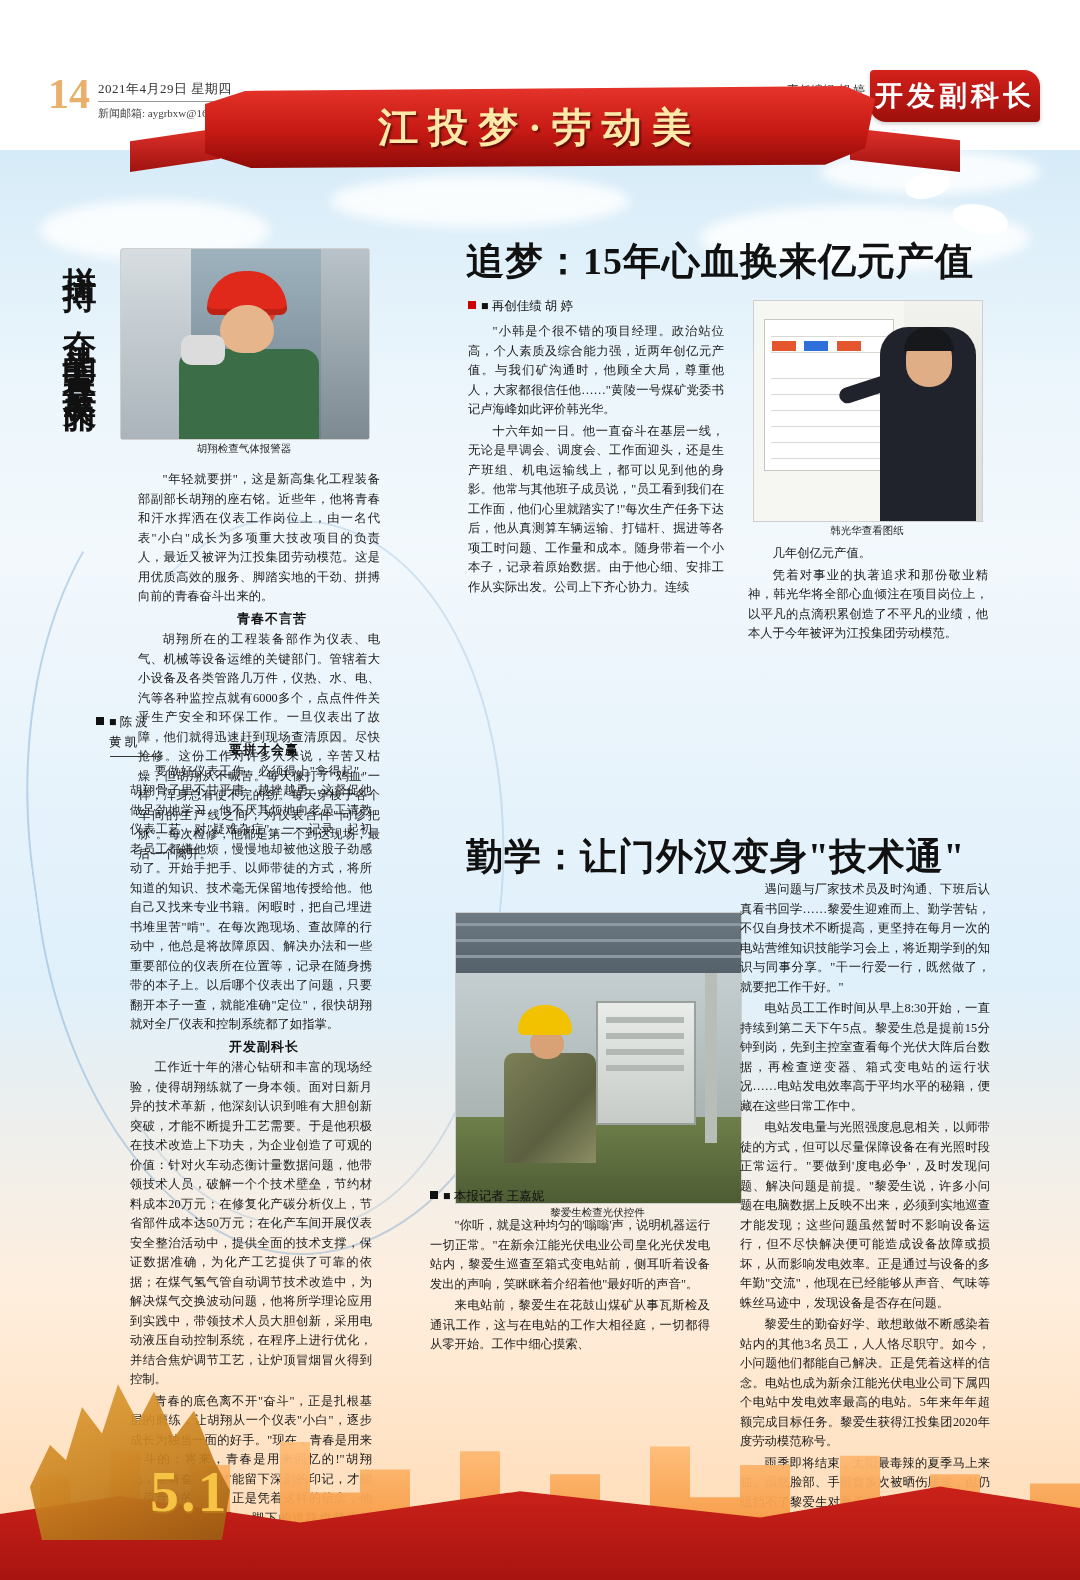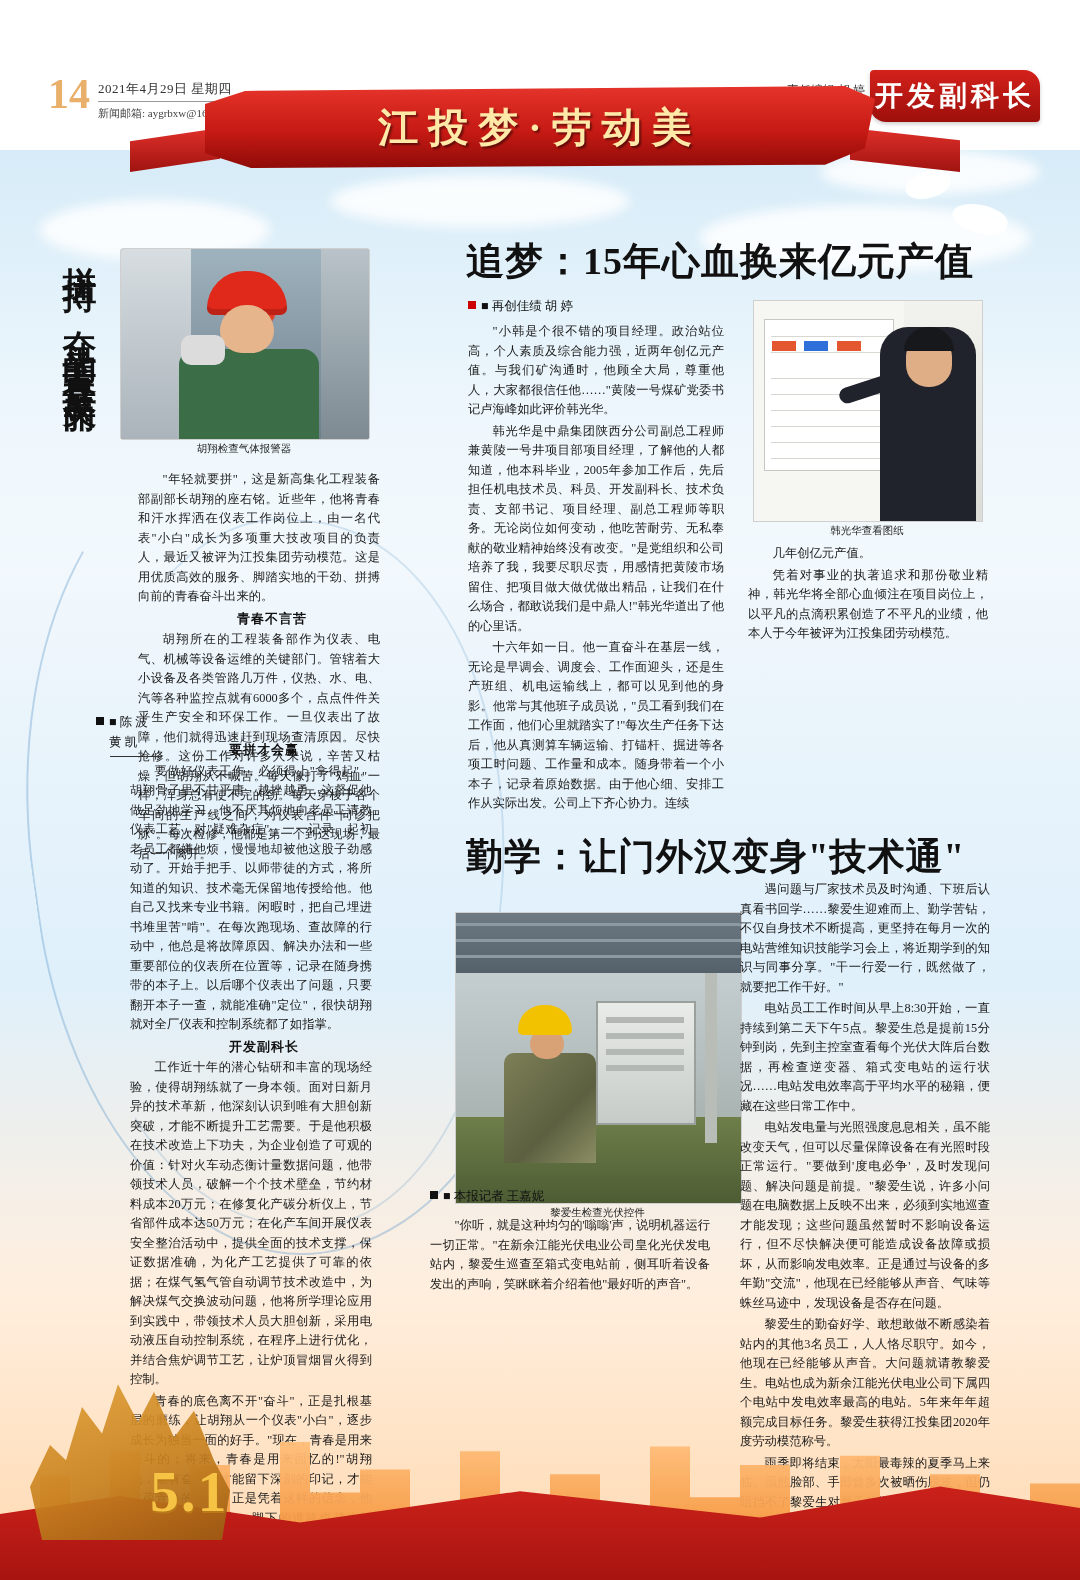--- a/index.html
+++ b/index.html
@@ -242,21 +242,20 @@
     <div class="tabs"></div>
     <div class="man"></div>
     <div class="mface"></div>
     <div class="hair"></div>
     <div class="arm"></div>
   </div>
   <div class="cap" style="left:753px;top:524px;width:228px;">韩光华查看图纸</div>
 
   <div class="col" style="left:468px;top:322px;width:256px;">
     <p>"小韩是个很不错的项目经理。政治站位高，个人素质及综合能力强，近两年创亿元产值。与我们矿沟通时，他顾全大局，尊重他人，大家都很信任他……"黄陵一号煤矿党委书记卢海峰如此评价韩光华。</p>
-    <p>韩光华是中鼎集团陕西分公司副总工程师兼黄陵一号井项目部项目经理，了解他的人都知道，他本科毕业，2005年参加工作后，先后担任机电技术员、科员、开发副科长、技术负责、支部书记、项目经理、副总工程师等职务。无论岗位如何变动，他吃苦耐劳、无私奉献的敬业精神始终没有改变。"是党组织和公司培养了我，我要尽职尽责，用感情把黄陵市场留住、把项目做大做优做出精品，让我们在什么场合，都敢说我们是中鼎人!"韩光华道出了他的心里话。</p>
     <p>十六年如一日。他一直奋斗在基层一线，无论是早调会、调度会、工作面迎头，还是生产班组、机电运输线上，都可以见到他的身影。他常与其他班子成员说，"员工看到我们在工作面，他们心里就踏实了!"每次生产任务下达后，他从真测算车辆运输、打锚杆、掘进等各项工时问题、工作量和成本。随身带着一个小本子，记录着原始数据。由于他心细、安排工作从实际出发。公司上下齐心协力。连续</p>
   </div>
 
   <div class="col" style="left:748px;top:544px;width:240px;">
     <p>几年创亿元产值。</p>
     <p>凭着对事业的执著追求和那份敬业精神，韩光华将全部心血倾注在项目岗位上，以平凡的点滴积累创造了不平凡的业绩，他本人于今年被评为江投集团劳动模范。</p>
   </div>
 
   <div class="h-main" id="h2">勤学：让门外汉变身"技术通"</div>
 
@@ -279,27 +278,28 @@
     <div class="helmetY"></div>
   </div>
   <div class="cap" style="left:455px;top:1206px;width:285px;">黎爱生检查光伏控件</div>
 
   <div class="byline-block" style="left:430px;top:1186px;">
     <span class="sq"></span><span>■ 本报记者 王嘉妮</span>
   </div>
 
   <div class="col" style="left:430px;top:1216px;width:280px;">
     <p>"你听，就是这种均匀的'嗡嗡'声，说明机器运行一切正常。"在新余江能光伏电业公司皇化光伏发电站内，黎爱生巡查至箱式变电站前，侧耳听着设备发出的声响，笑眯眯着介绍着他"最好听的声音"。</p>
+    <p>来电站前，黎爱生在花鼓山煤矿从事瓦斯检及通讯工作，这与在电站的工作大相径庭，一切都得从零开始。工作中细心摸索、</p>
   </div>
 
   <div class="col" style="left:740px;top:880px;width:250px;">
     <p>遇问题与厂家技术员及时沟通、下班后认真看书回学……黎爱生迎难而上、勤学苦钻，不仅自身技术不断提高，更坚持在每月一次的电站营维知识技能学习会上，将近期学到的知识与同事分享。"干一行爱一行，既然做了，就要把工作干好。"</p>
     <p>电站员工工作时间从早上8:30开始，一直持续到第二天下午5点。黎爱生总是提前15分钟到岗，先到主控室查看每个光伏大阵后台数据，再检查逆变器、箱式变电站的运行状况……电站发电效率高于平均水平的秘籍，便藏在这些日常工作中。</p>
-    <p>电站发电量与光照强度息息相关，虽不能改变天气，但可以尽量保障设备在有光照时段正常运行。"要做到'度电必争'，及时发现问题、解决问题是前提。"黎爱生说，许多小问题在电脑数据上反映不出来，必须到实地巡查才能发现；这些问题虽然暂时不影响设备运行，但不尽快解决便可能造成设备故障或损坏，从而影响发电效率。正是通过与设备的多年勤"交流"，他现在已经能够从声音、气味等蛛丝马迹中，发现设备是否存在问题。</p>
-    <p>黎爱生的勤奋好学、敢想敢做不断感染着站内的其他3名员工，人人恪尽职守。如今，他现在已经能够从声音。大问题就请教黎爱生。电站也成为新余江能光伏电业公司下属四个电站中发电效率最高的电站。5年来年年超额完成目标任务。黎爱生获得江投集团2020年度劳动模范称号。</p>
+    <p>电站发电量与光照强度息息相关，以师带徒的方式，但可以尽量保障设备在有光照时段正常运行。"要做到'度电必争'，及时发现问题、解决问题是前提。"黎爱生说，许多小问题在电脑数据上反映不出来，必须到实地巡查才能发现；这些问题虽然暂时不影响设备运行，但不尽快解决便可能造成设备故障或损坏，从而影响发电效率。正是通过与设备的多年勤"交流"，他现在已经能够从声音、气味等蛛丝马迹中，发现设备是否存在问题。</p>
+    <p>黎爱生的勤奋好学、敢想敢做不断感染着站内的其他3名员工，人人恪尽职守。如今，小问题他们都能自己解决。正是凭着这样的信念。电站也成为新余江能光伏电业公司下属四个电站中发电效率最高的电站。5年来年年超额完成目标任务。黎爱生获得江投集团2020年度劳动模范称号。</p>
     <p>雨季即将结束，太阳最毒辣的夏季马上来临。虽然脸部、手部曾多次被晒伤脱皮，但仍阻挡不了黎爱生对夏天的期待——电站人已做好准备，在今年的发电黄金期开足马力，全力抢发电量，再创佳绩。</p>
   </div>
 
   <div class="skyline"></div>
   <div class="red-wave"></div>
   <div class="monument"></div>
   <div class="five-one">5.1</div>
 
 </div>
 

